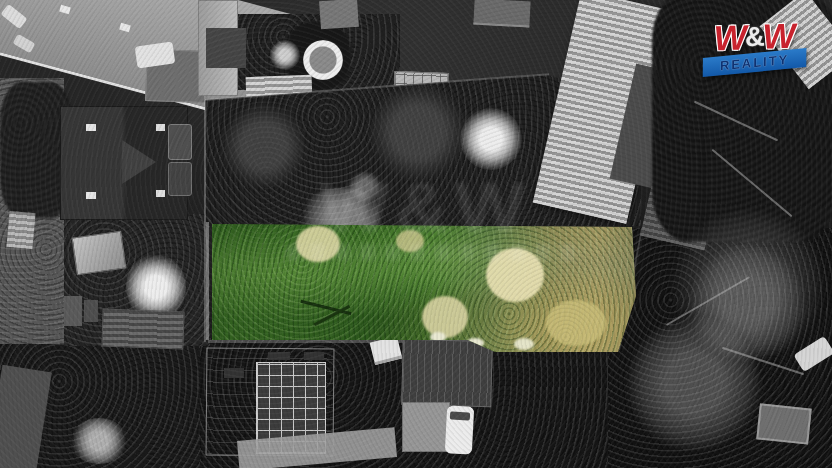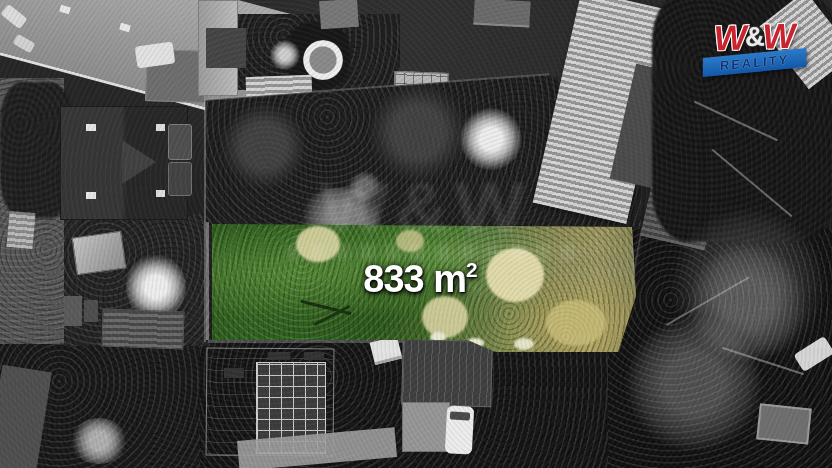--- a/index.html
+++ b/index.html
@@ -216,20 +216,19 @@
     <div class="abs" style="left:92px;top:86px;width:52px;height:3px;background:#16300e;transform:rotate(14deg);"></div>
     <div class="abs" style="left:104px;top:94px;width:40px;height:3px;background:#1a3510;transform:rotate(-28deg);"></div>
   </div>
   <div class="abs" style="left:206px;top:222px;width:3px;height:118px;background:rgba(235,235,235,.4);"></div>
 
   <div class="abs grain" style="left:0;top:0;width:832px;height:468px;"></div>
 
   <div id="wm-letters" class="abs">W&amp;W</div>
   <div id="wm-strip" class="abs"></div>
 
-  <div id="area-label" class="abs"><span>833 m</span><sup>2</sup></div>
 
   <div id="logo" class="abs">
     <div id="logo-title"><span>W</span><span class="amp">&amp;</span><span>W</span></div>
     <div id="logo-ribbon">REALITY</div>
   </div>
 
 </div>
 
 </body></html>

